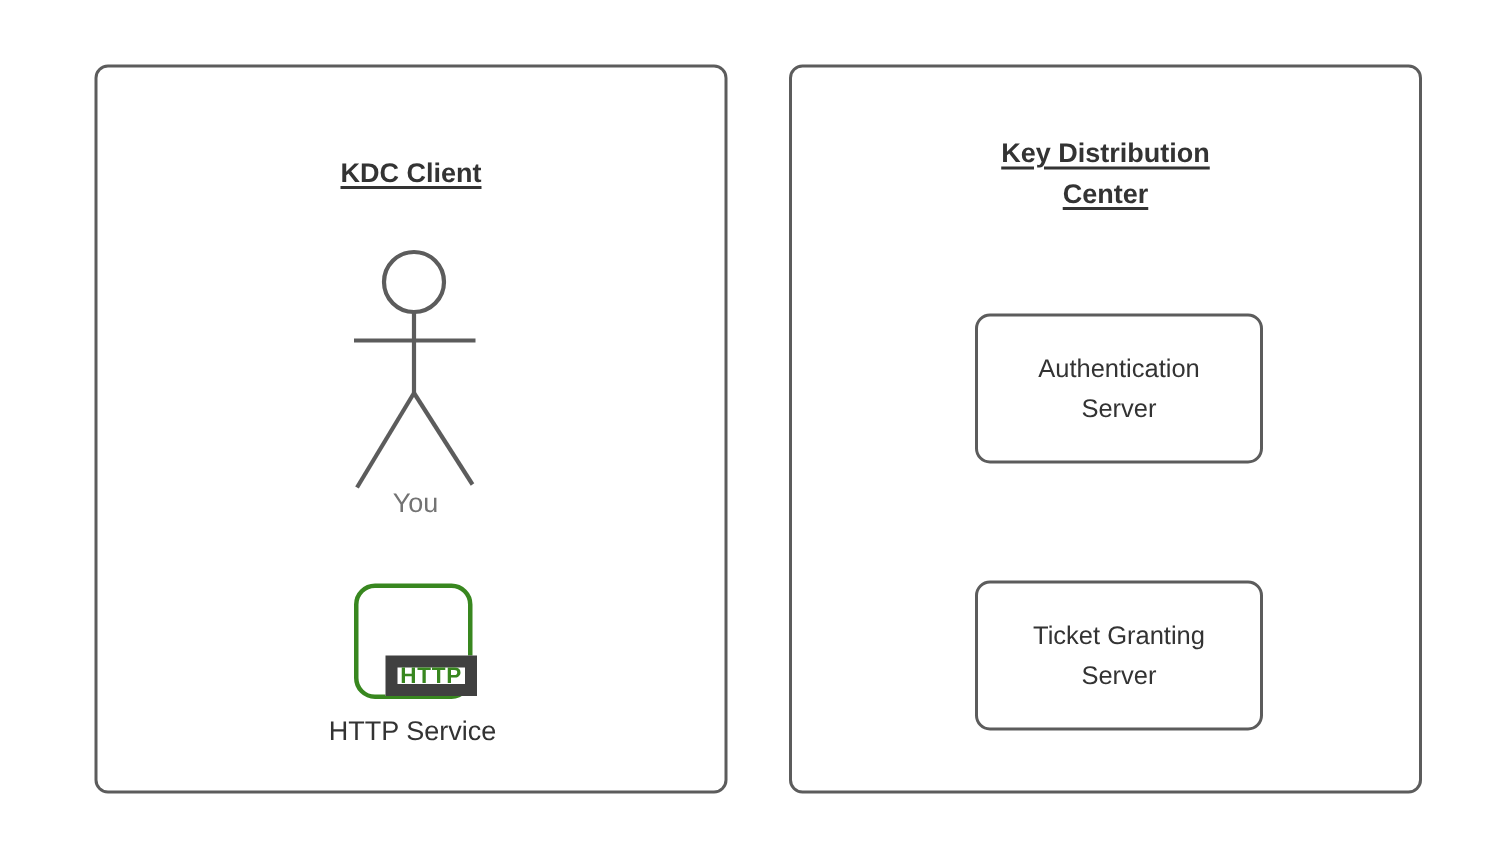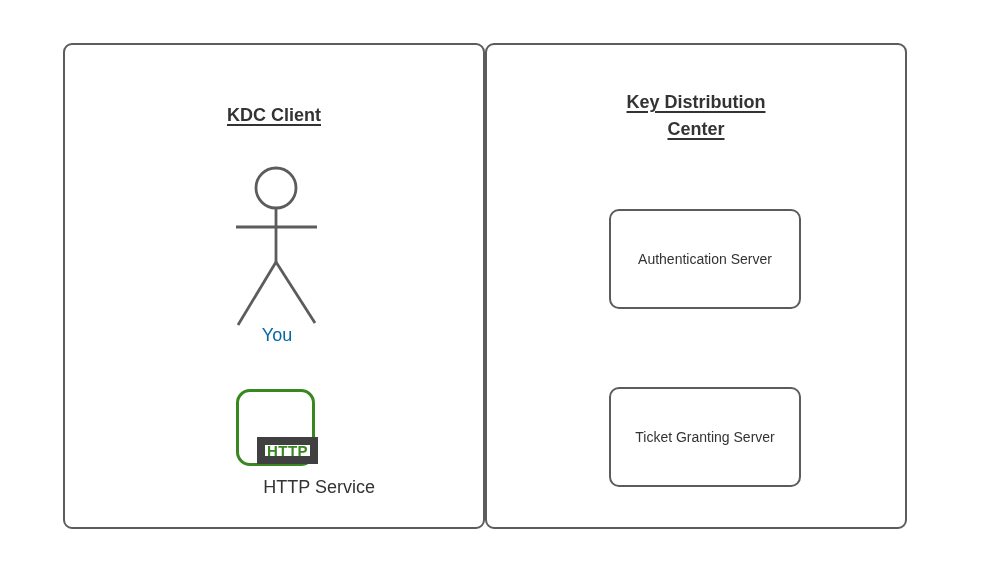--- a/index.html
+++ b/index.html
@@ -20,21 +20,21 @@
     position: absolute;
     top: 43px;
     width: 422px;
     height: 486px;
     border: 2px solid #5c5c5c;
     border-radius: 9px;
     background: #ffffff;
     box-sizing: border-box;
   }
   .panel-left  { left: 63px; }
-  .panel-right { left: 485px; }
+  .panel-right { left: 526px; }
 
   .panel-title {
     position: absolute;
     left: 0;
     width: 100%;
     text-align: center;
     font-size: 18px;
     font-weight: bold;
     line-height: 27px;
     color: #333333;
@@ -60,21 +60,21 @@
     width: 100px;
     height: 170px;
   }
   .actor-label {
     position: absolute;
     left: 162px;
     top: 280px;
     width: 100px;
     text-align: center;
     font-size: 18px;
-    color: #0369a1;
+    color: #737373;
   }
 
   .http-icon {
     position: absolute;
     left: 171px;
     top: 344px;
     width: 84px;
     height: 80px;
   }
   .http-square {
@@ -103,41 +103,41 @@
     font-size: 15px;
     font-weight: bold;
     color: #38871f;
     letter-spacing: 0.5px;
   }
   .http-service-label {
     position: absolute;
     left: 110px;
     top: 432px;
     width: 200px;
-    text-align: right;
+    text-align: center;
     font-size: 18px;
     color: #333333;
   }
 
   .server-node {
     position: absolute;
     left: 122px;
     width: 192px;
     height: 100px;
     border: 2px solid #5c5c5c;
     border-radius: 10px;
     background: #ffffff;
     box-sizing: border-box;
     display: flex;
     align-items: center;
     justify-content: center;
     text-align: center;
   }
   .server-node .node-label {
-    font-size: 14px;
+    font-size: 17px;
     line-height: 27px;
     color: #333333;
     max-width: 160px;
   }
   .node-auth   { top: 164px; }
   .node-ticket { top: 342px; justify-content: center; }
 </style>
 </head>
 <body>
 

